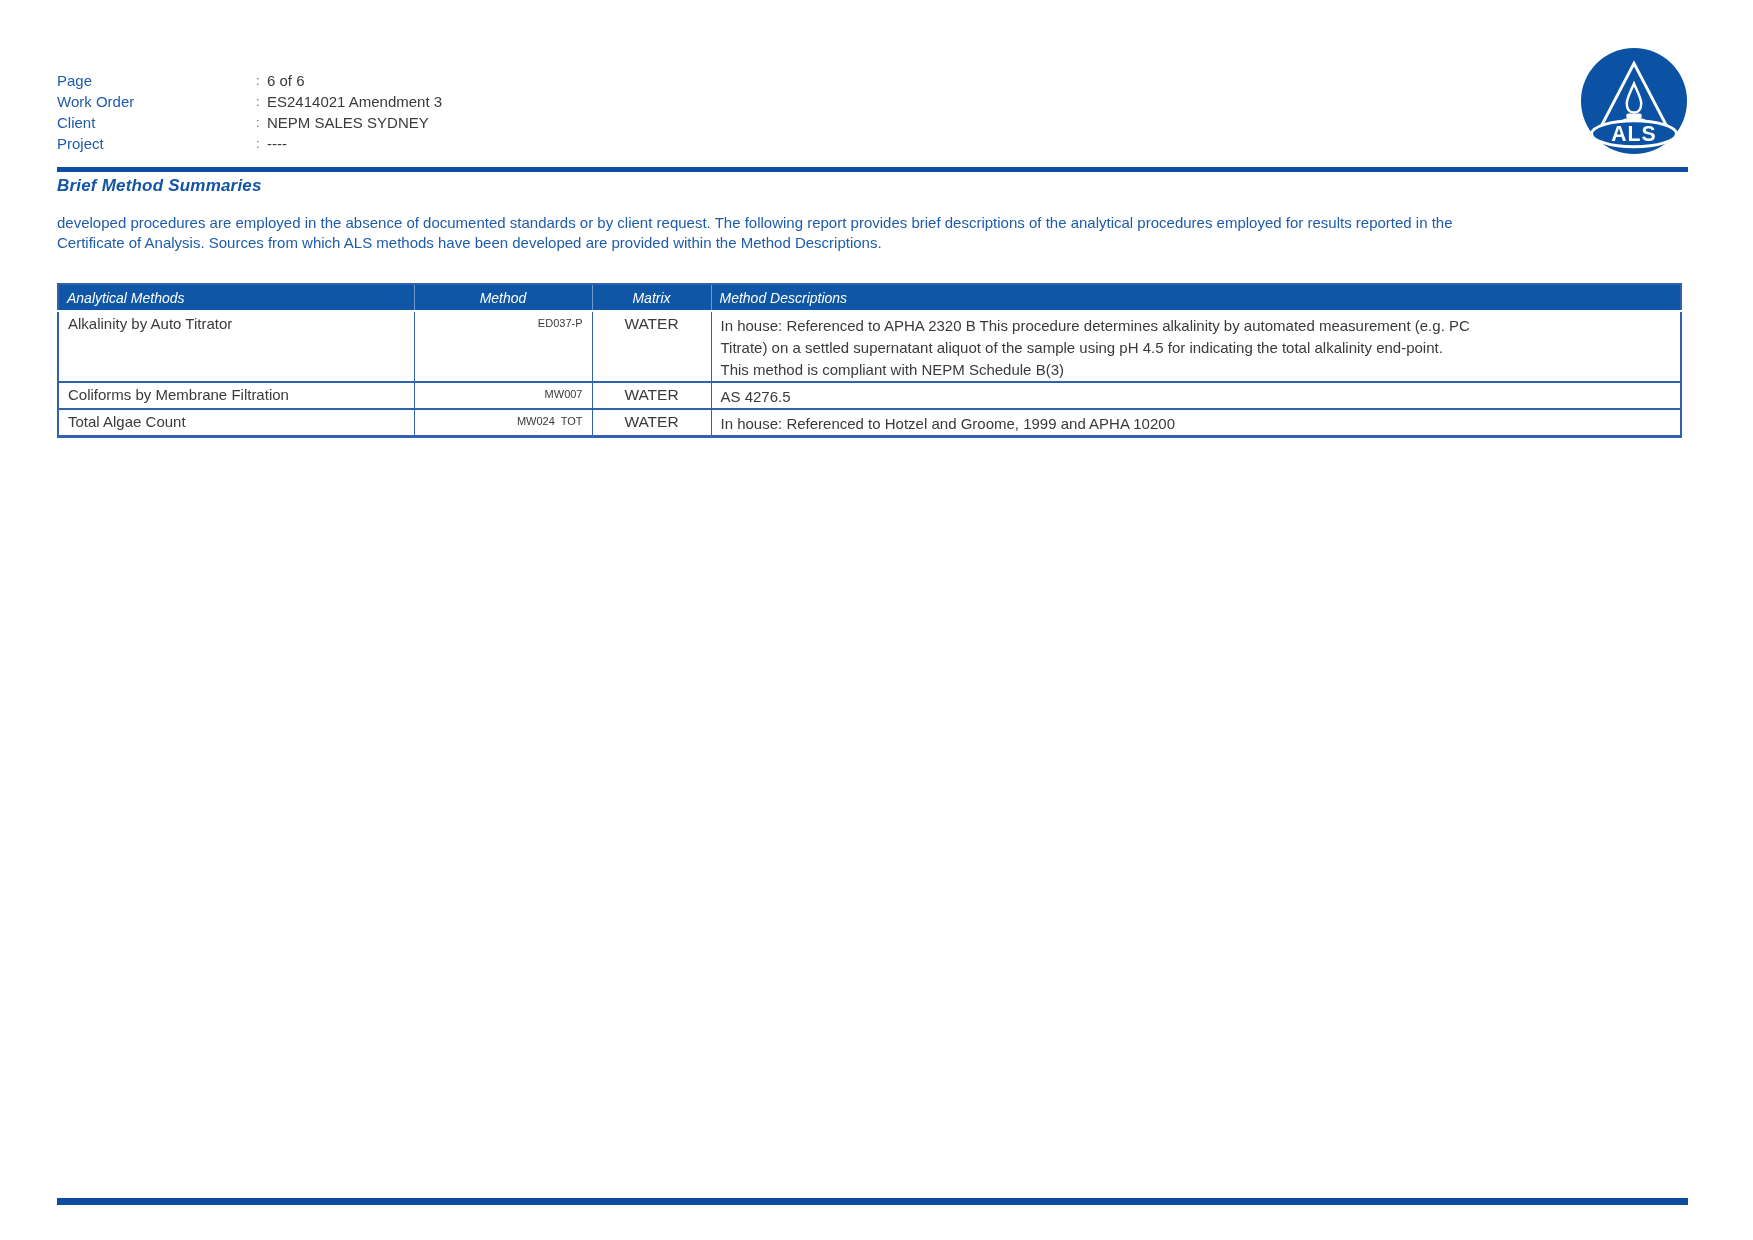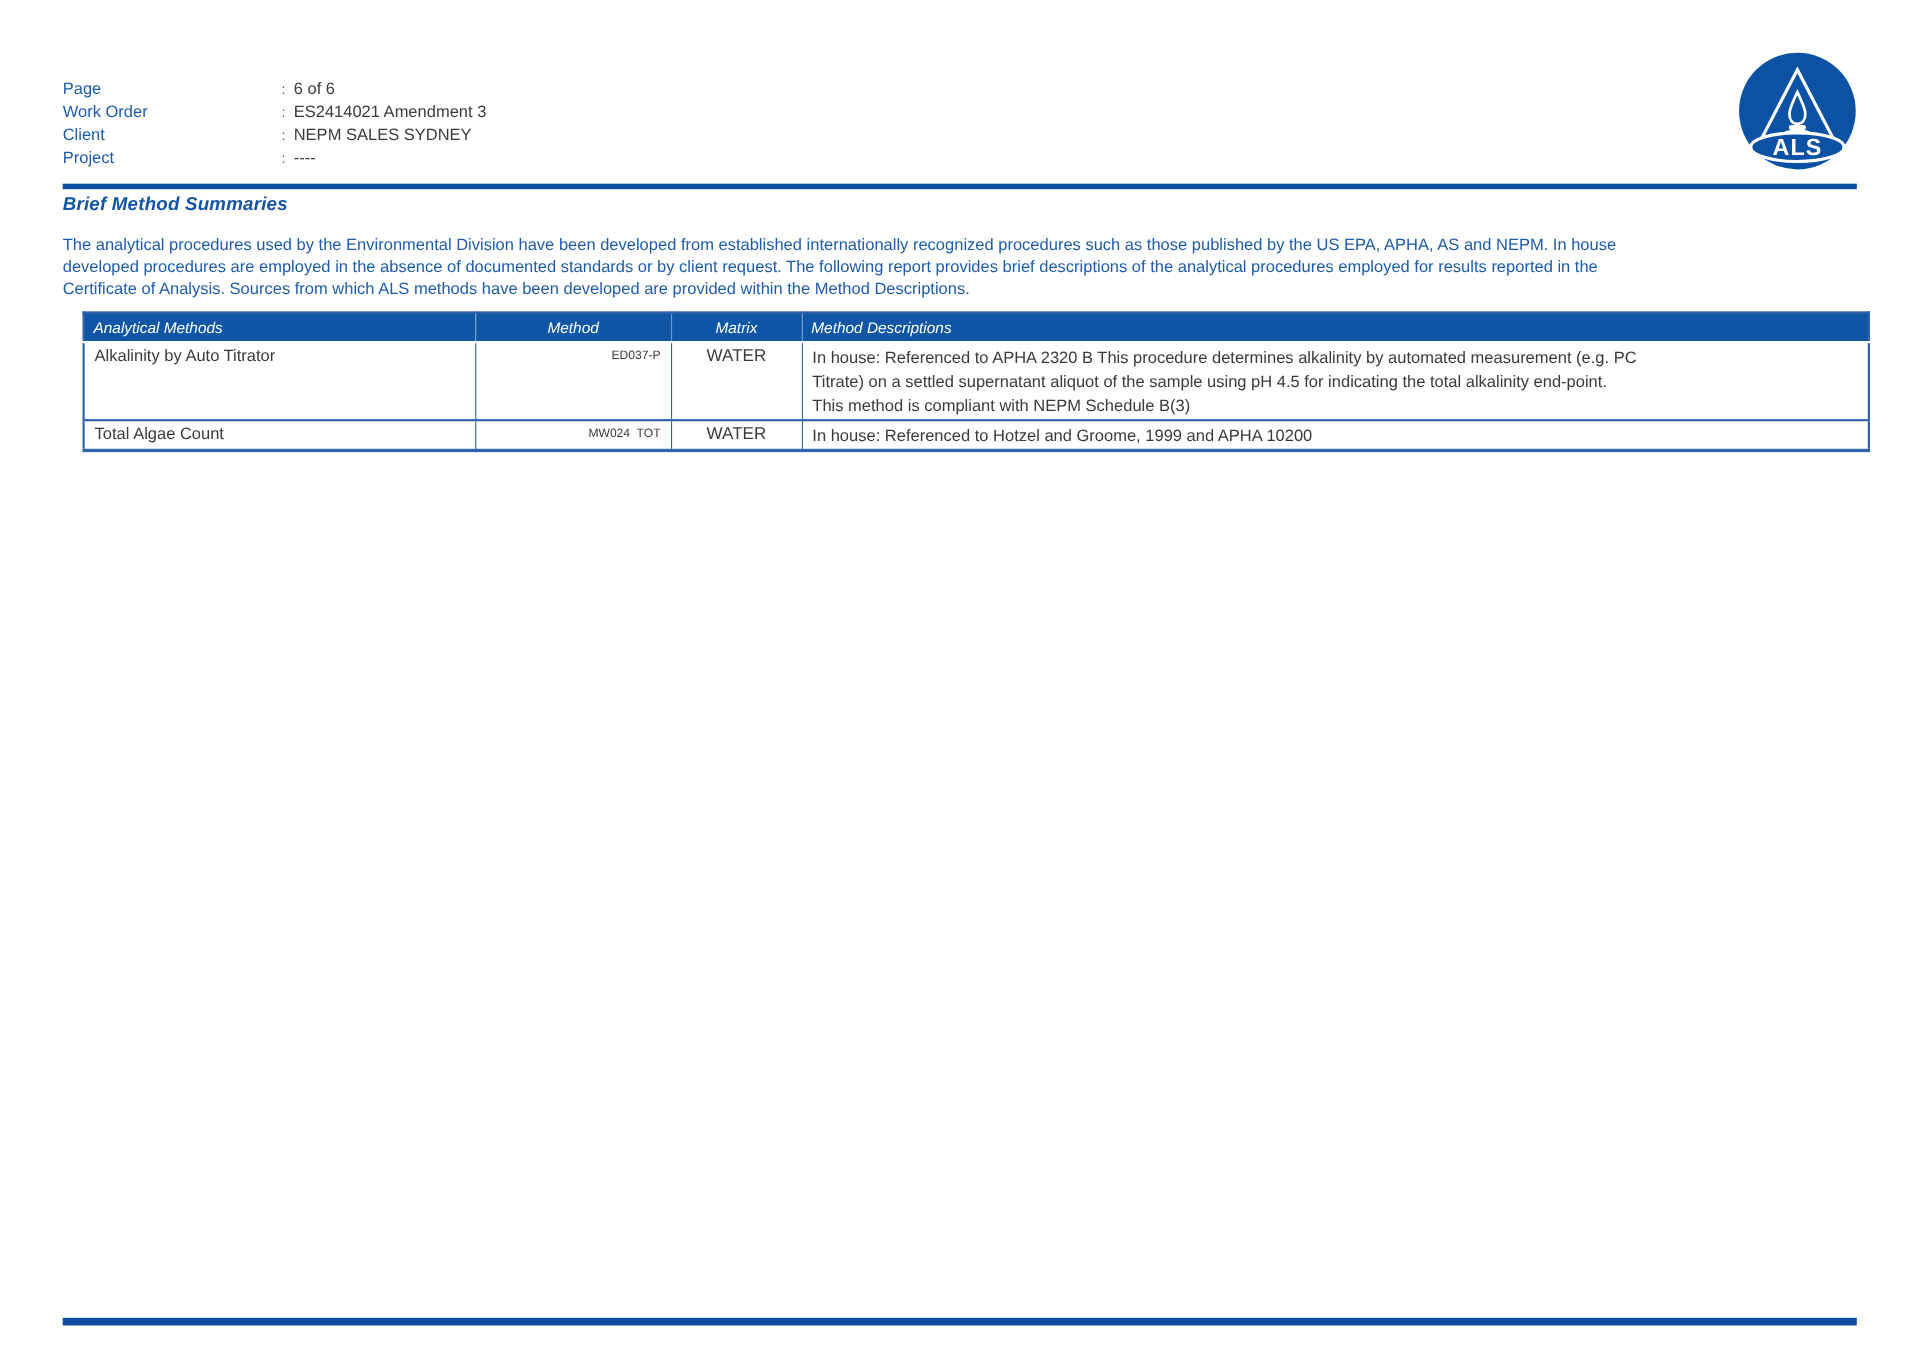--- a/index.html
+++ b/index.html
@@ -37,21 +37,20 @@
     font-size:17px;font-weight:700;font-style:italic;
     color:var(--title-blue);letter-spacing:.2px;
   }
   .intro{position:absolute;left:57px;top:213px;font-size:15px;color:var(--blue-text);}
   .intro-line{line-height:20px;white-space:nowrap;}
   
   .methods-table{
     position:absolute;left:57px;top:283px;width:1623px;
     border-collapse:collapse;table-layout:fixed;
     border:2px solid var(--border-blue);
-    margin-left:18px;
   }
   .methods-table thead tr{height:27px;}
   .methods-table th{
     background:var(--header-bg);color:#ffffff;
     font-style:italic;font-weight:400;font-size:14px;
     padding:0 8px;border-bottom:2px solid #ffffff;
   }
   .methods-table th + th{border-left:1px solid rgba(255,255,255,.4);}
   .th-left{text-align:left;}
   .th-center{text-align:center;}
@@ -107,21 +106,20 @@
     <ellipse cx="56" cy="90" rx="44" ry="13.5" fill="#0B52A4" stroke="#ffffff" stroke-width="3"></ellipse>
     <text x="56" y="97.5" text-anchor="middle" fill="#ffffff" font-family="Liberation Sans, sans-serif" font-size="22" font-weight="bold" letter-spacing="1">ALS</text>
   </svg>
 </div>
 
 <div class="rule-top"></div>
 
 <h1 class="title">Brief Method Summaries</h1>
 
 <div class="intro">
-  <div class="intro-line">The analytical procedures used by the Environmental Division have been developed from established internationally recognized procedures such as those published by the US EPA, APHA, AS and NEPM. In house</div>
   <div class="intro-line">developed procedures are employed in the absence of documented standards or by client request. The following report provides brief descriptions of the analytical procedures employed for results reported in the</div>
   <div class="intro-line">Certificate of Analysis. Sources from which ALS methods have been developed are provided within the Method Descriptions.</div>
 </div>
 
 <table class="methods-table">
   <colgroup>
     <col style="width:356px">
       <col style="width:178px">
       <col style="width:119px">
       <col style="width:970px">
@@ -138,20 +136,28 @@
     <tr class="row-tall">
       <td class="cell-name">Alkalinity by Auto Titrator</td>
       <td class="cell-code">ED037-P</td>
       <td class="cell-matrix">WATER</td>
       <td class="cell-desc">
         <div class="desc-line">In house: Referenced to APHA 2320 B This procedure determines alkalinity by automated measurement (e.g. PC</div>
         <div class="desc-line">Titrate) on a settled supernatant aliquot of the sample using pH 4.5 for indicating the total alkalinity end-point.</div>
         <div class="desc-line">This method is compliant with NEPM Schedule B(3)</div>
       </td>
     </tr>
+    <tr class="row-short">
+      <td class="cell-name">Coliforms by Membrane Filtration</td>
+      <td class="cell-code">MW007</td>
+      <td class="cell-matrix">WATER</td>
+      <td class="cell-desc">
+        <div class="desc-line">AS 4276.5</div>
+      </td>
+    </tr>
     <tr class="row-short2">
       <td class="cell-name">Total Algae Count</td>
       <td class="cell-code">MW024  TOT</td>
       <td class="cell-matrix">WATER</td>
       <td class="cell-desc">
         <div class="desc-line">In house: Referenced to Hotzel and Groome, 1999 and APHA 10200</div>
       </td>
     </tr>
   </tbody>
 </table>

